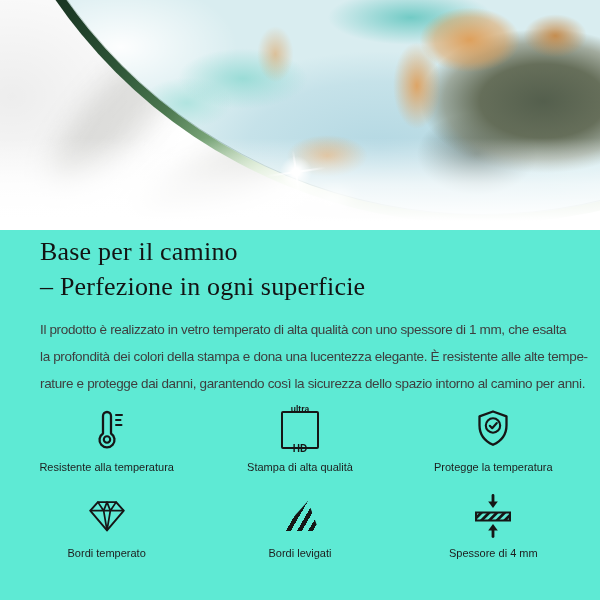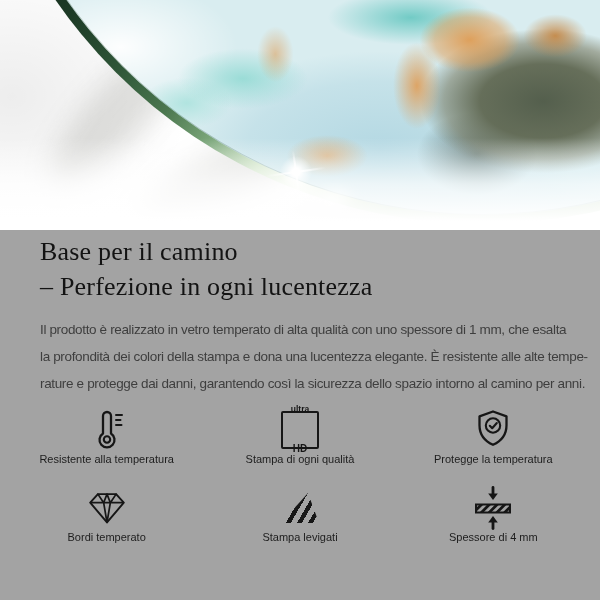--- a/index.html
+++ b/index.html
@@ -1,17 +1,17 @@
 <!DOCTYPE html>
 <html lang="it"><head>
 <meta charset="utf-8">
 <style>
   html,body{margin:0;padding:0;background:#fff;}
   .page{
-    position:relative;width:600px;height:600px;overflow:hidden;background:#a3a3a3;
+    position:relative;width:600px;height:600px;overflow:hidden;background:#5eead4;
     font-family:"Liberation Sans","DejaVu Sans",sans-serif;color:#1d1d1d;
   }
   
   .hero{
     position:relative;width:600px;height:230px;overflow:hidden;
     background:
       radial-gradient(240px 200px at 2% 42%, rgba(0,0,0,0.07), transparent 75%),
       #ffffff;
   }
   .shadow{position:absolute;border-radius:50%;background:rgba(88,88,78,0.17);filter:blur(13px);z-index:0;}
@@ -74,21 +74,21 @@
     margin:12px 40px 0;font-size:13.5px;line-height:27px;color:#3e3e3e;letter-spacing:-0.35px;
   }
   .i-line{display:block;white-space:nowrap;}
   
   .features{
     display:grid;grid-template-columns:repeat(3,1fr);row-gap:20px;
     padding:0 10px;margin-top:10px;
   }
   .feature{display:flex;flex-direction:column;align-items:center;}
   .icon-box{height:46px;display:flex;align-items:center;justify-content:center;}
-  .feature-label{font-size:11px;color:#1d1d1d;text-align:right;}
+  .feature-label{margin-top:8px;font-size:11px;color:#1d1d1d;text-align:right;}
   .ico{stroke:#161616;fill:none;stroke-width:2.3;stroke-linecap:round;stroke-linejoin:round;}
   .uhd-box{
     width:34px;height:34px;border:2.5px solid #161616;border-radius:2px;
     display:flex;flex-direction:column;align-items:center;justify-content:center;color:#161616;
   }
   .uhd-top{font-size:8.5px;font-weight:700;line-height:9px;}
   .uhd-hd{font-size:10px;font-weight:700;line-height:13px;margin-top:28px;}
   .stripes{
     width:38px;height:30px;
     background:repeating-linear-gradient(120deg, #161616 0 4.2px, transparent 4.2px 9.6px);
@@ -107,21 +107,21 @@
     <div class="disc">
       <div class="print"></div>
     </div>
     <div class="glow"></div>
     <div class="sparkle"></div>
     <div class="fade"></div>
   </div>
 
   <h1 class="title">
     <span class="t-line">Base per il camino</span>
-    <span class="t-line">– Perfezione in ogni lucentezza</span>
+    <span class="t-line">– Perfezione in ogni superficie</span>
   </h1>
 
   <p class="intro">
     <span class="i-line">Il prodotto è realizzato in vetro temperato di alta qualità con uno spessore di 1 mm, che esalta</span>
     <span class="i-line">la profondità dei colori della stampa e dona una lucentezza elegante. È resistente alle alte tempe-</span>
     <span class="i-line">rature e protegge dai danni, garantendo così la sicurezza dello spazio intorno al camino per anni.</span>
   </p>
 
   <section class="features">
 
@@ -136,21 +136,21 @@
       <div class="feature-label">Resistente alla temperatura</div>
     </div>
 
     <div class="feature">
       <div class="icon-box">
         <div class="uhd-box">
           <span class="uhd-top">ultra</span>
           <span class="uhd-hd">HD</span>
         </div>
       </div>
-      <div class="feature-label">Stampa di ogni qualità</div>
+      <div class="feature-label">Stampa di alta qualità</div>
     </div>
 
     <div class="feature">
       <div class="icon-box">
         <svg width="48" height="48" viewBox="0 0 48 48" aria-hidden="true">
           <path class="ico" d="M24 5.5 l13.5 4.8 v8.9 c0 9.3 -5.6 16 -13.5 19.6 c-7.9 -3.6 -13.5 -10.3 -13.5 -19.6 v-8.9 Z"></path>
           <circle class="ico" style="stroke-width:2.1" cx="24" cy="19.5" r="7.2"></circle>
           <path class="ico" style="stroke-width:2.1" d="M20.8 19.8 l2.4 2.4 l4.6 -5.2"></path>
         </svg>
       </div>
@@ -164,21 +164,21 @@
           <path class="ico" style="stroke-width:1.8" d="M7 18.5 H41 M14.5 9.5 L20.5 18.5 L24 39 M33.5 9.5 L27.5 18.5 L24 39 M24 9.5 L20.5 18.5 M24 9.5 L27.5 18.5"></path>
         </svg>
       </div>
       <div class="feature-label">Bordi temperato</div>
     </div>
 
     <div class="feature">
       <div class="icon-box">
         <div class="stripes"></div>
       </div>
-      <div class="feature-label">Stampa levigati</div>
+      <div class="feature-label">Bordi levigati</div>
     </div>
 
     <div class="feature">
       <div class="icon-box">
         <svg width="48" height="48" viewBox="0 0 48 48" aria-hidden="true">
           <defs>
             <pattern id="hatch" width="5.5" height="5.5" patternUnits="userSpaceOnUse" patternTransform="rotate(45)">
               <rect width="2.8" height="5.5" fill="#161616"></rect>
             </pattern>
           </defs>

